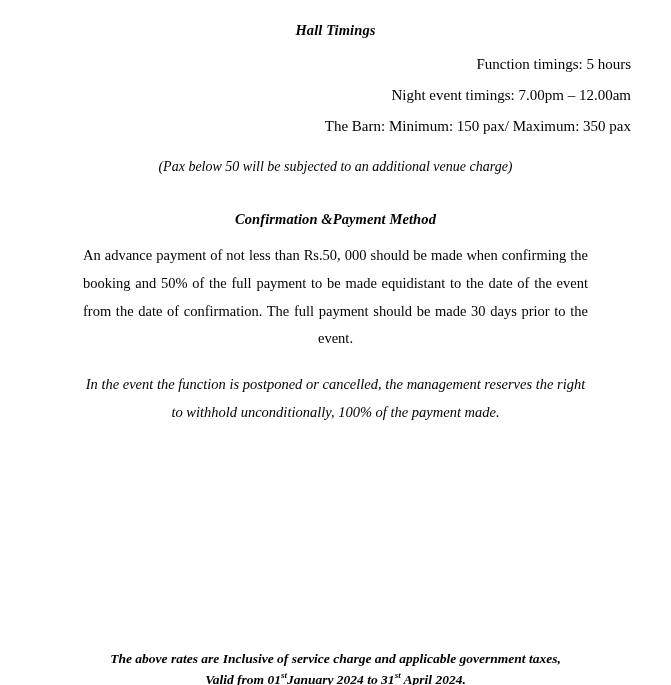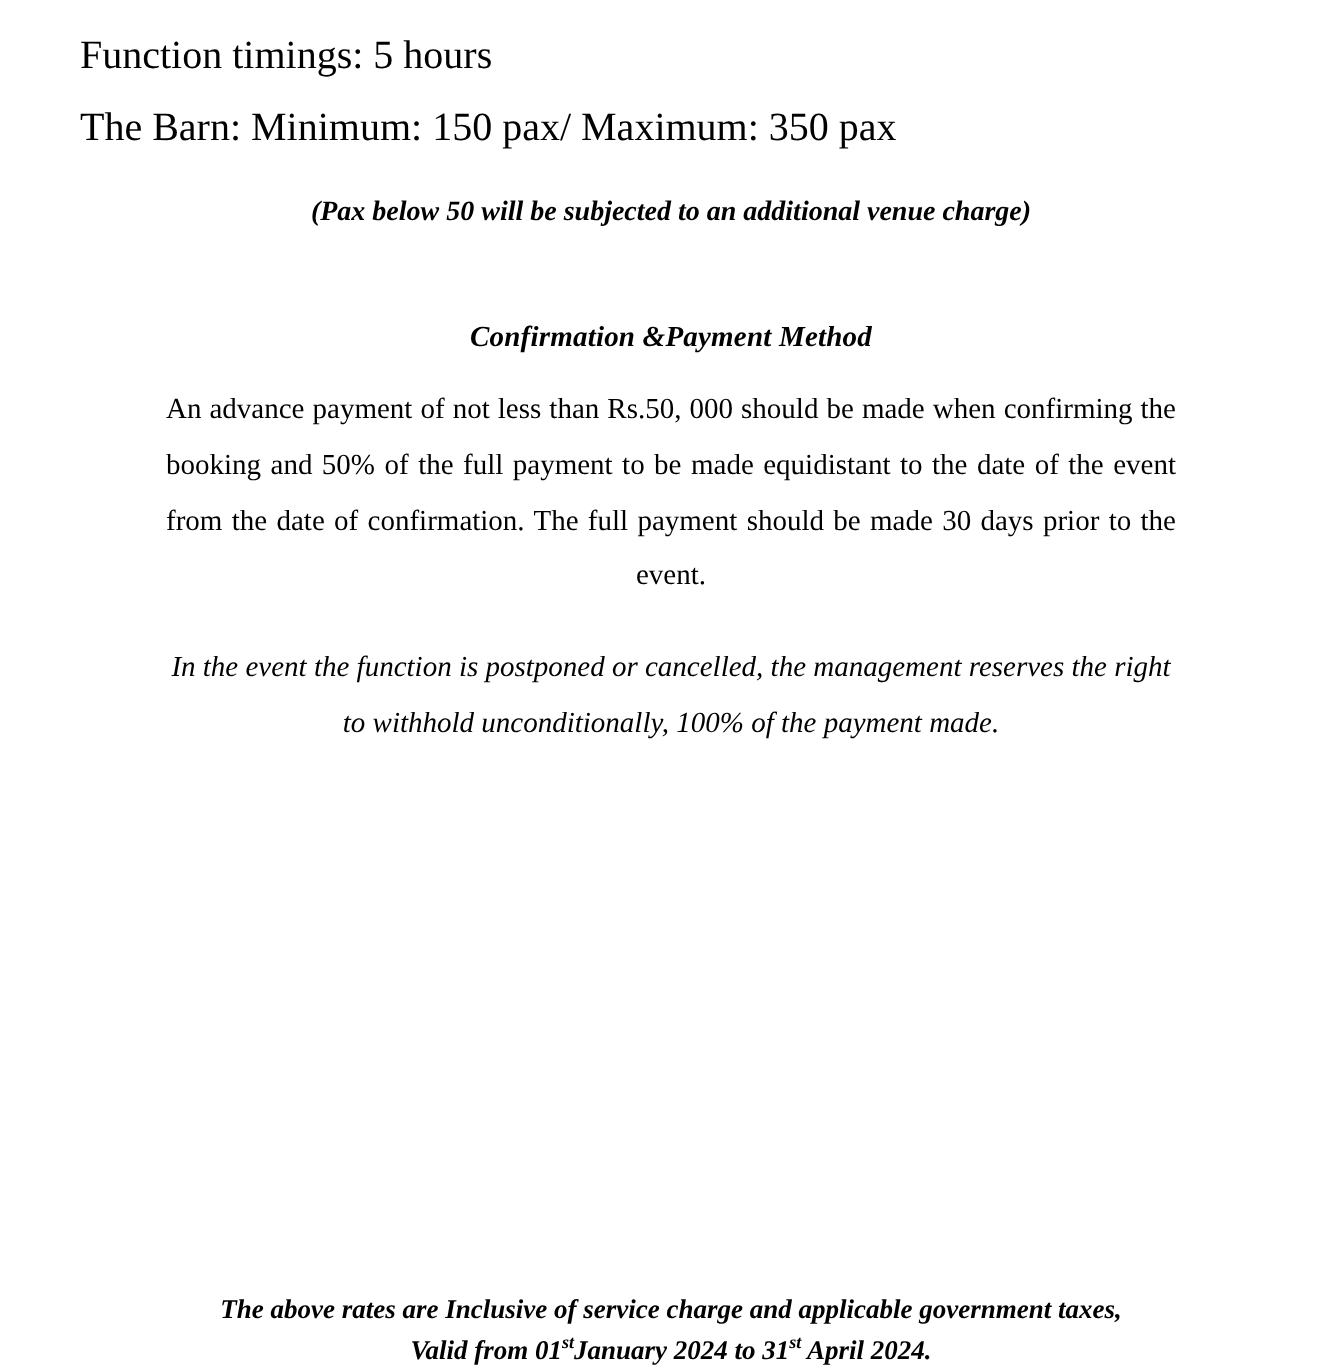--- a/index.html
+++ b/index.html
@@ -22,22 +22,22 @@
     padding: 0 40px;
   }
   .section-heading {
     text-align: center;
     font-weight: bold;
     font-style: italic;
     font-size: 14.5px;
     letter-spacing: 0.1px;
   }
   .line {
-    text-align: left;
-    font-size: 20px;
+    text-align: right;
+    font-size: 15px;
     line-height: 1.0;
   }
   .para {
     font-size: 14.5px;
     text-align: justify;
     text-align-last: center;
     line-height: 1.92;
     margin: 0 auto;
     font-family: Liberation Serif, serif;
   }
@@ -56,23 +56,23 @@
   
   #hall-timings-heading { margin-top: 22px; }
   .timing-1 { margin-top: 18px; }
   .timing-2 { margin-top: 16px; }
   .timing-3 { margin-top: 16px; }
 
   #venue-capacity-heading { margin-top: 33px; }
   .cap-1 { margin-top: 16px; }
   .cap-2 { margin-top: 4px; }
 
-  #pax-note { margin-top: 25px; font-weight: bold; }
+  #pax-note { margin-top: 25px; }
 
-  #confirmation-heading { margin-top: 46px; }
+  #confirmation-heading { margin-top: 36px; }
   .pay-block-1 { margin-top: 14px; width: 505px; }
   .pay-block-2 { margin-top: 18px; width: 505px; }
   .pay-block-3 { margin-top: 2px; width: 505px; }
 
   .footer {
     position: absolute;
     left: 0;
     right: 0;
     bottom: 18px;
     text-align: center;
@@ -84,22 +84,24 @@
   sup {
     font-size: 9px;
     vertical-align: super;
   }
 </style>
 </head>
 <body>
 
 <div class="page">
 
+  <div class="section-heading" id="hall-timings-heading">Hall Timings</div>
 
   <div class="line timing-1">Function  timings:  5 hours</div>
+  <div class="line timing-3">Night event timings: 7.00pm – 12.00am</div>
 
 
   <div class="line cap-1">The Barn: Minimum: 150 pax/ Maximum: 350 pax</div>
 
   <div class="italic-note" id="pax-note">(Pax below 50 will be subjected to an additional venue charge)</div>
 
   <div class="section-heading" id="confirmation-heading">Confirmation &amp;Payment Method</div>
 
   <div class="para pay-block-1">An advance payment of not less than  Rs.50,  000 should be made  when  confirming  the booking and 50% of the full payment to be made equidistant to the date of the event  from  the date of confirmation. The full payment should be made 30 days prior to the event.</div>
 

